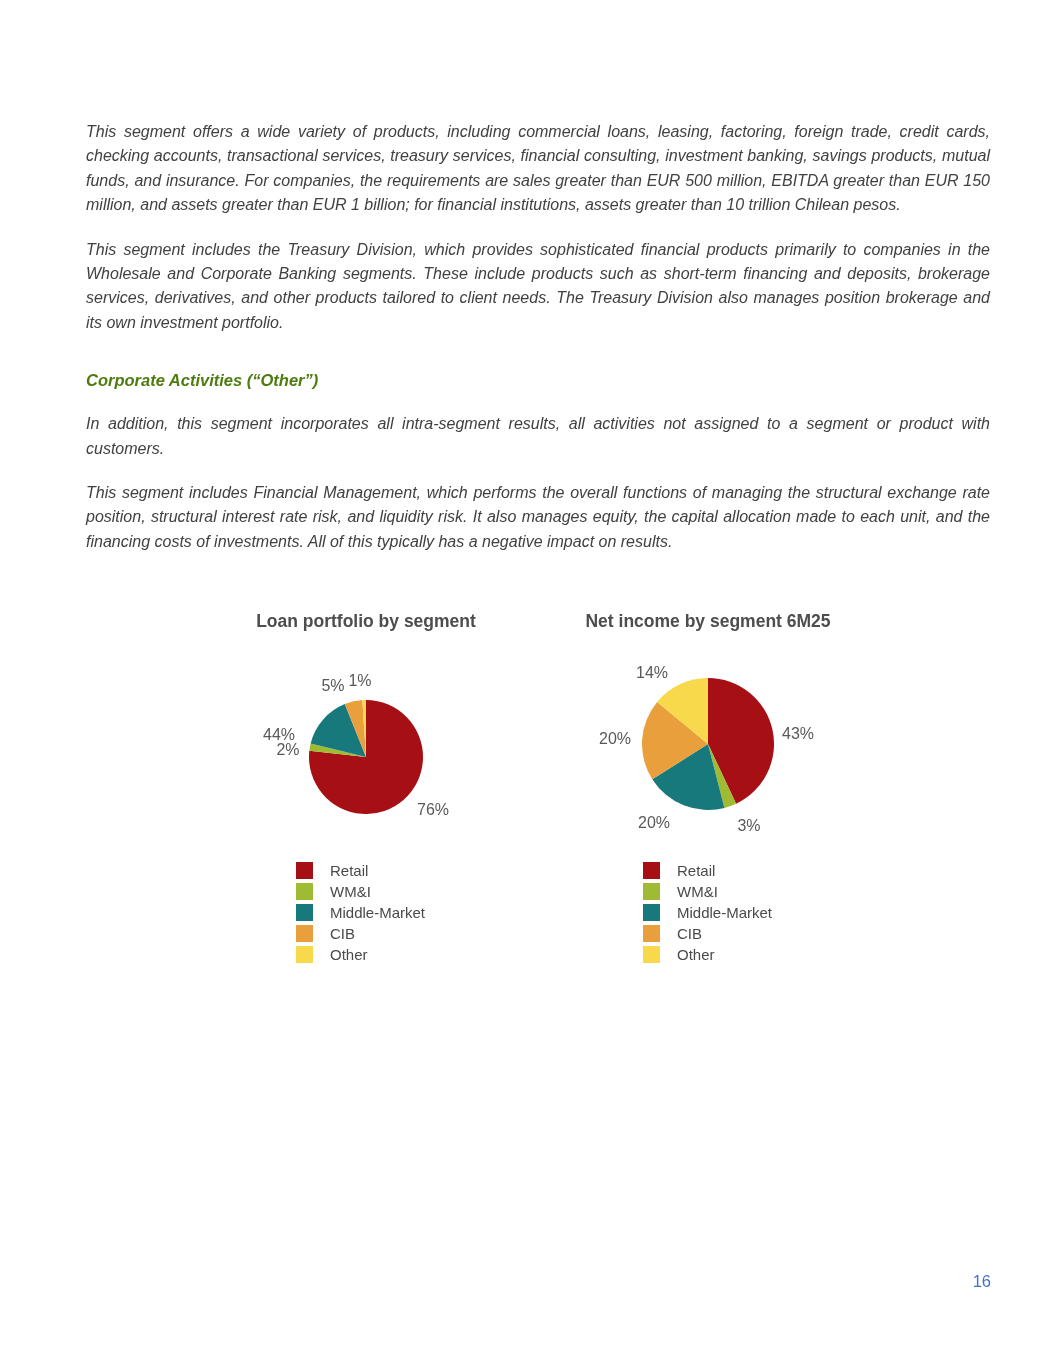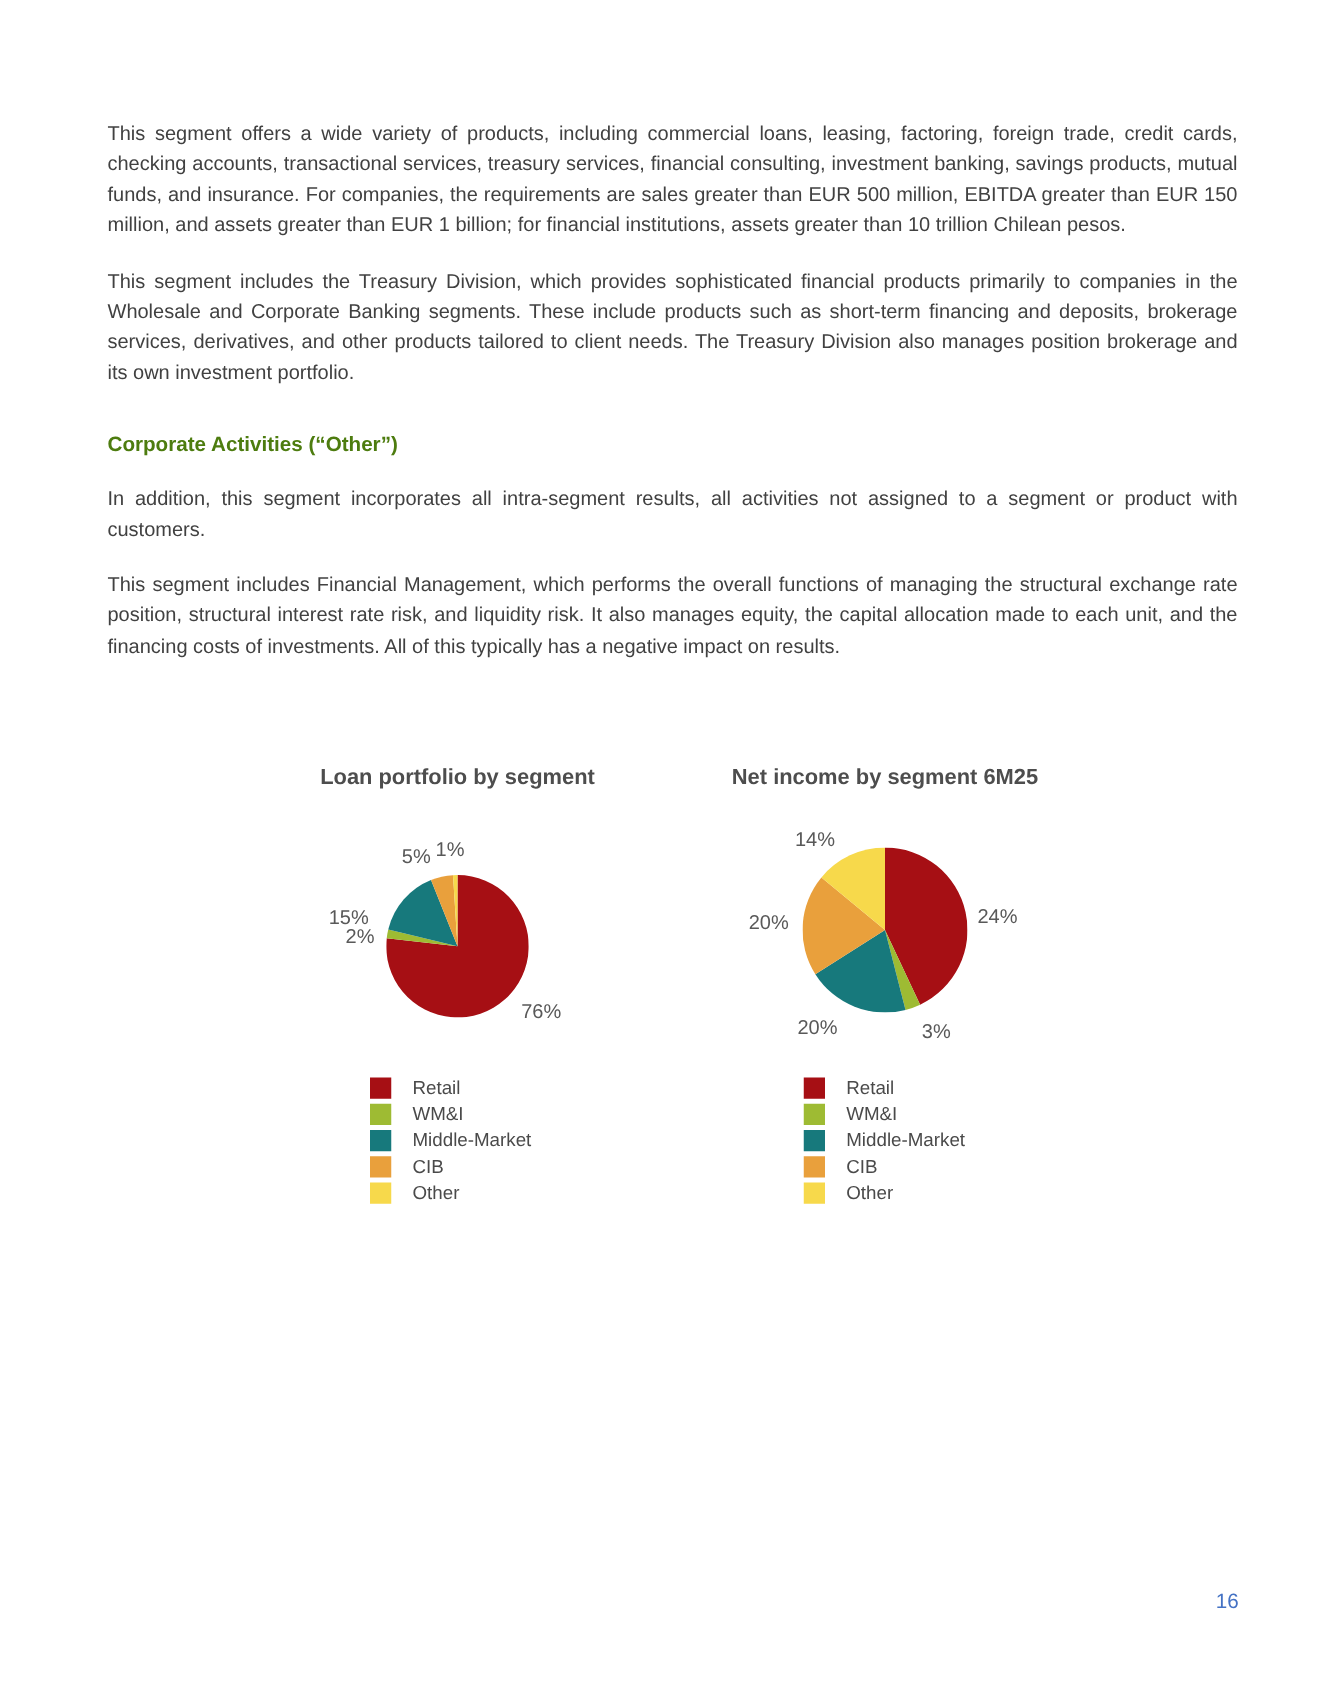--- a/index.html
+++ b/index.html
@@ -6,23 +6,24 @@
   .page{
     position:relative;
     width:1055px;
     height:1365px;
     background:#ffffff;
     font-family:"Liberation Sans", sans-serif;
     overflow:hidden;
   }
   .content{
     position:absolute;
-    top:96px;
+    top:120px;
     left:86px;
     width:904px;
+    font-style:italic;
   }
   .content p{
     margin:0 0 20px 0;
     font-size:16px;
     line-height:24.4px;
     text-align:justify;
     color:#414141;
   }
   .content h3{
     margin:36px 0 22px 0;
@@ -120,21 +121,21 @@
       </div>
       <svg class="pie pie-left" viewBox="0 0 200 200">
           <path d="M100,100 L100,0 A100,100 0 1 1 0.6161535538745824,88.91618000989891 Z" fill="#A60F14"></path>
           <path d="M100,100 L0.6161535538745824,88.91618000989891 A100,100 0 0 1 2.8188431676458094,76.42410644905733 Z" fill="#9EBB33"></path>
           <path d="M100,100 L2.8188431676458094,76.42410644905733 A100,100 0 0 1 62.83375443396728,7.163206698392727 Z" fill="#17797C"></path>
           <path d="M100,100 L62.83375443396728,7.163206698392727 A100,100 0 0 1 93.65760803434355,0.20133235281156203 Z" fill="#E9A03C"></path>
           <path d="M100,100 L93.65760803434355,0.20133235281156203 A100,100 0 0 1 99.99999999999997,0 Z" fill="#F7D94B"></path>
         </svg>
       <span class="plabel pl0">76%</span>
       <span class="plabel pl1">2%</span>
-      <span class="plabel pl2">15%</span>
+      <span class="plabel pl2">44%</span>
       <span class="plabel pl3">5%</span>
       <span class="plabel pl4">1%</span>
       <div class="legend legend-left">
         <div class="legend-item">
           <span class="swatch" style="background: rgb(166, 15, 20);"></span>
           <span class="legend-label">Retail</span>
         </div>
         <div class="legend-item">
           <span class="swatch" style="background: rgb(158, 187, 51);"></span>
           <span class="legend-label">WM&amp;I</span>
@@ -159,21 +160,21 @@
         <span>Net income by segment 6M25</span>
 
       </div>
       <svg class="pie pie-right" viewBox="0 0 200 200">
           <path d="M100,100 L100,0 A100,100 0 0 1 142.57792915650728,190.48270524660194 Z" fill="#A60F14"></path>
           <path d="M100,100 L142.57792915650728,190.48270524660194 A100,100 0 0 1 124.86898871648549,196.85831611286312 Z" fill="#9EBB33"></path>
           <path d="M100,100 L124.86898871648549,196.85831611286312 A100,100 0 0 1 15.567207449798474,153.58267949789962 Z" fill="#17797C"></path>
           <path d="M100,100 L15.567207449798474,153.58267949789962 A100,100 0 0 1 22.948675722421044,36.257601025131066 Z" fill="#E9A03C"></path>
           <path d="M100,100 L22.948675722421044,36.257601025131066 A100,100 0 0 1 99.99999999999997,0 Z" fill="#F7D94B"></path>
         </svg>
-      <span class="plabel pl0">24%</span>
+      <span class="plabel pl0">43%</span>
       <span class="plabel pl1">3%</span>
       <span class="plabel pl2">20%</span>
       <span class="plabel pl3">20%</span>
       <span class="plabel pl4">14%</span>
       <div class="legend legend-right">
         <div class="legend-item">
           <span class="swatch" style="background: rgb(166, 15, 20);"></span>
           <span class="legend-label">Retail</span>
         </div>
         <div class="legend-item">

